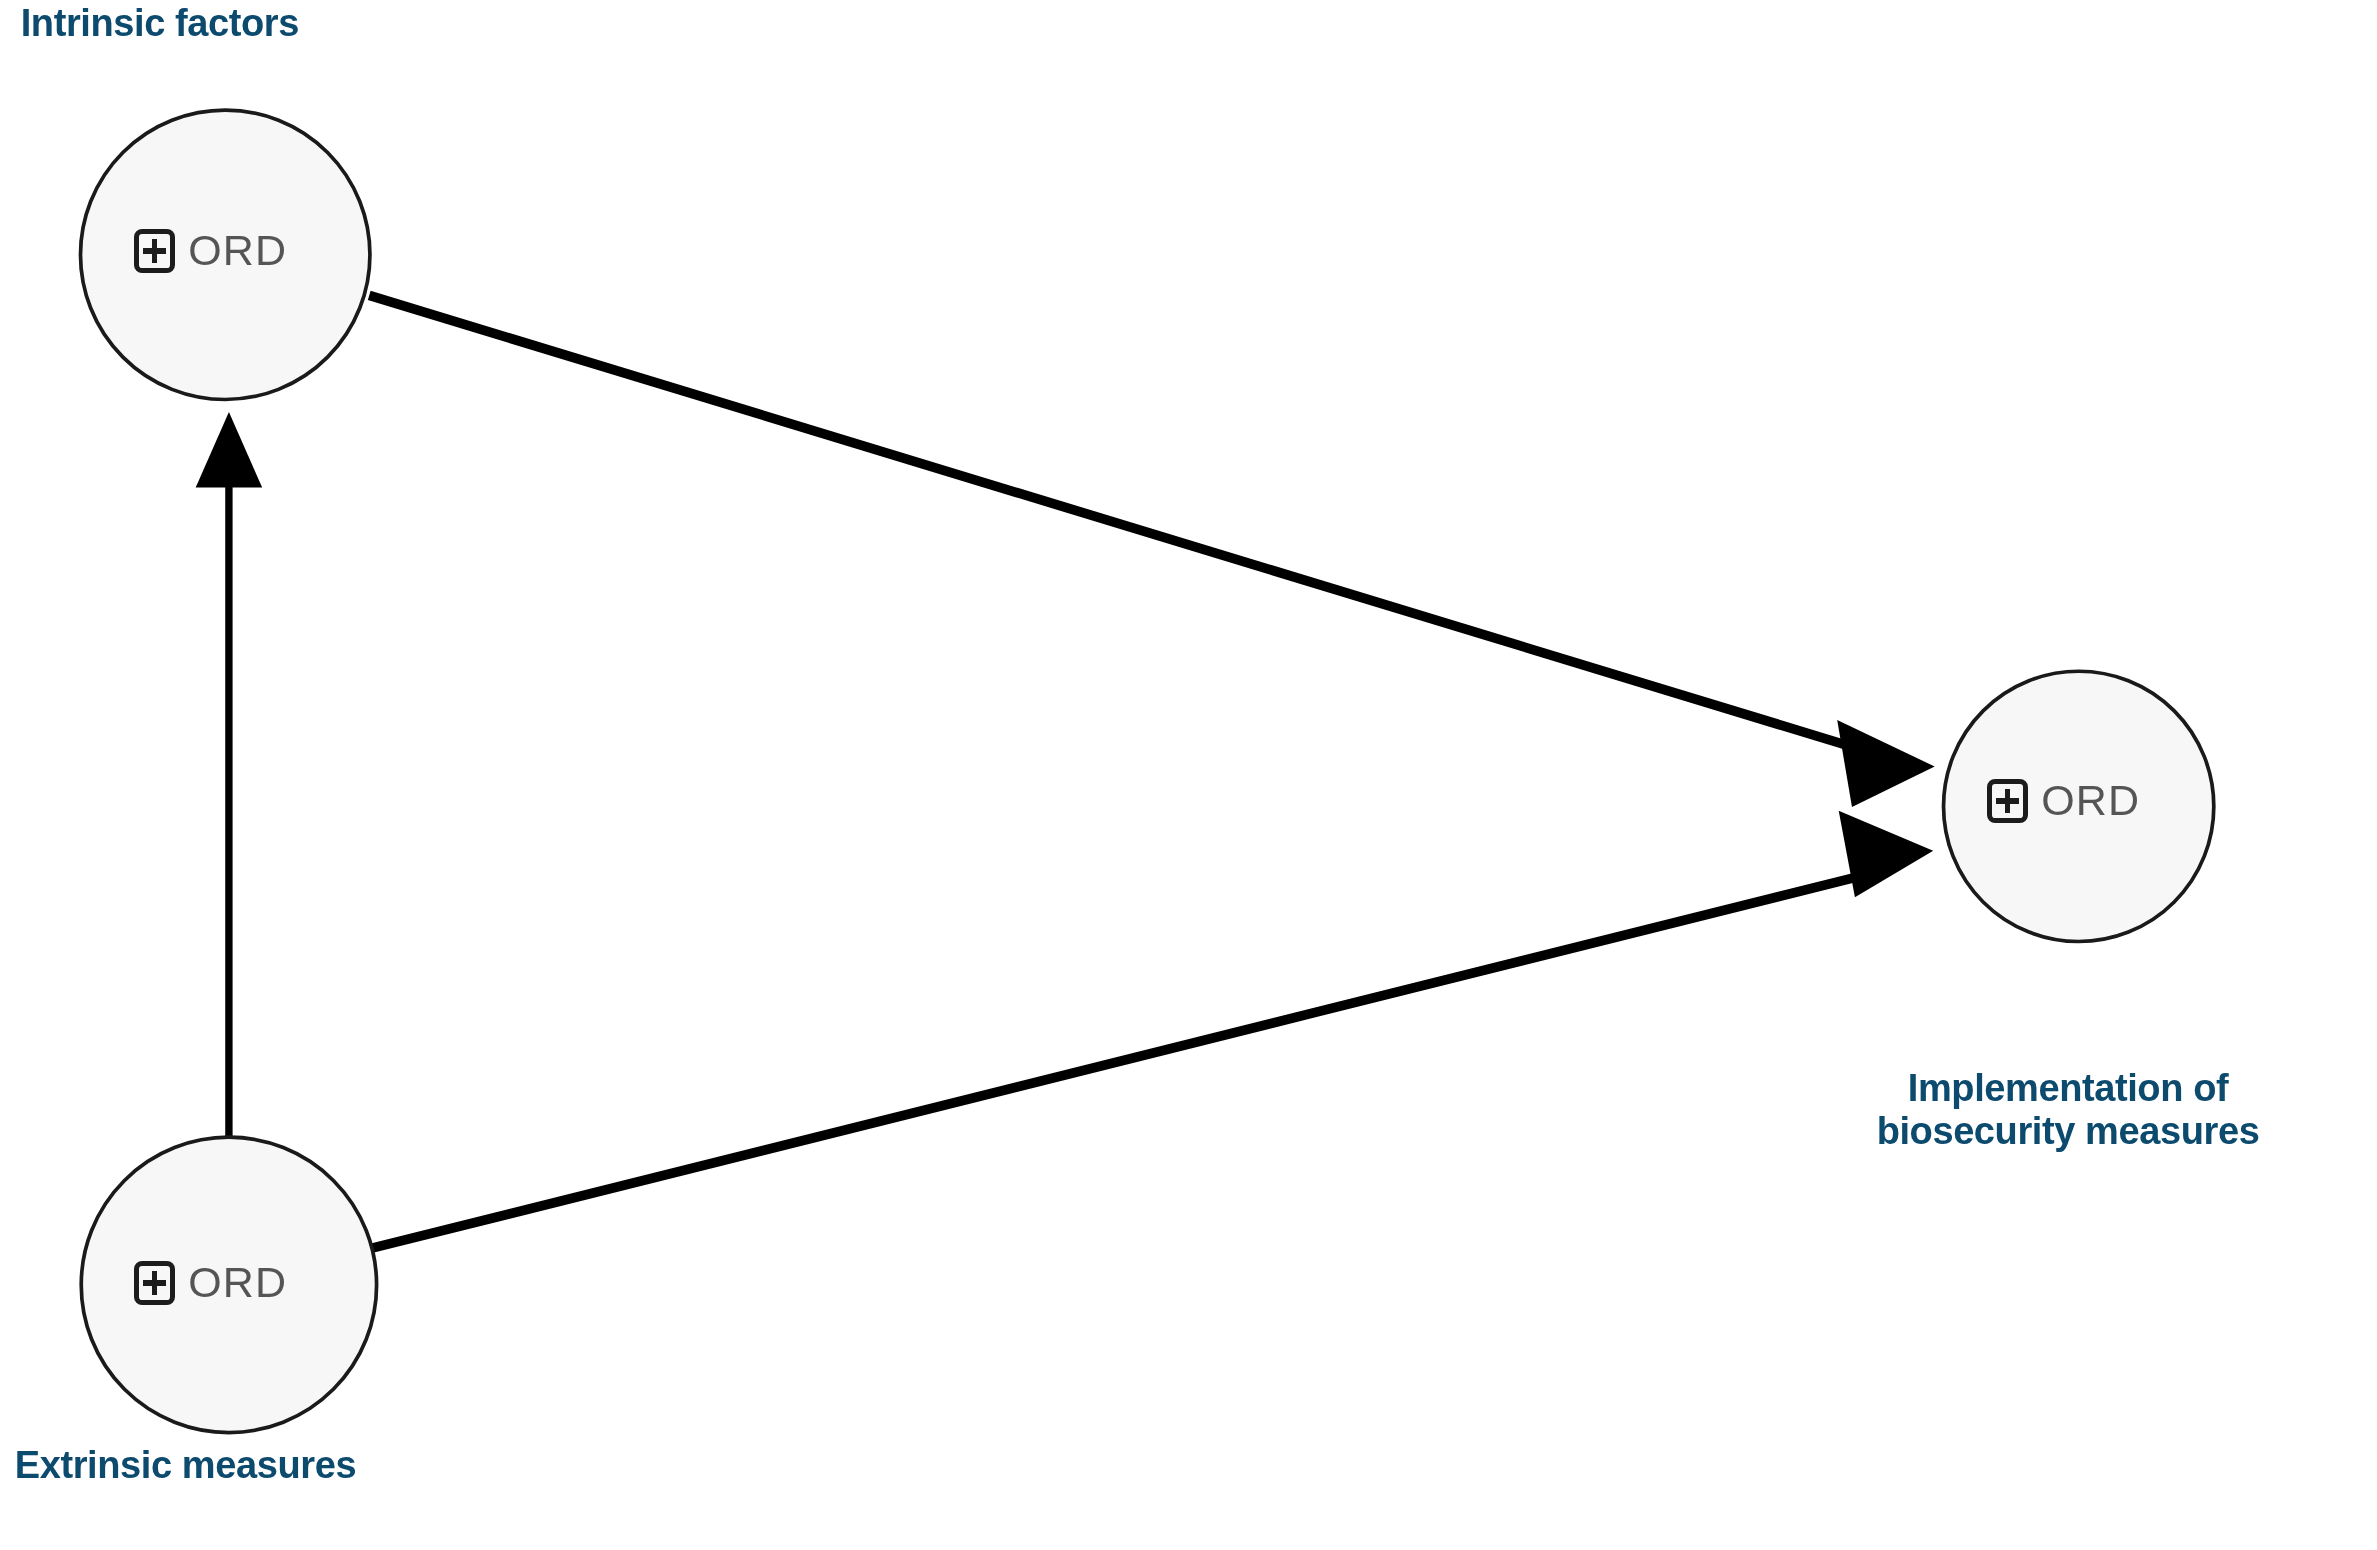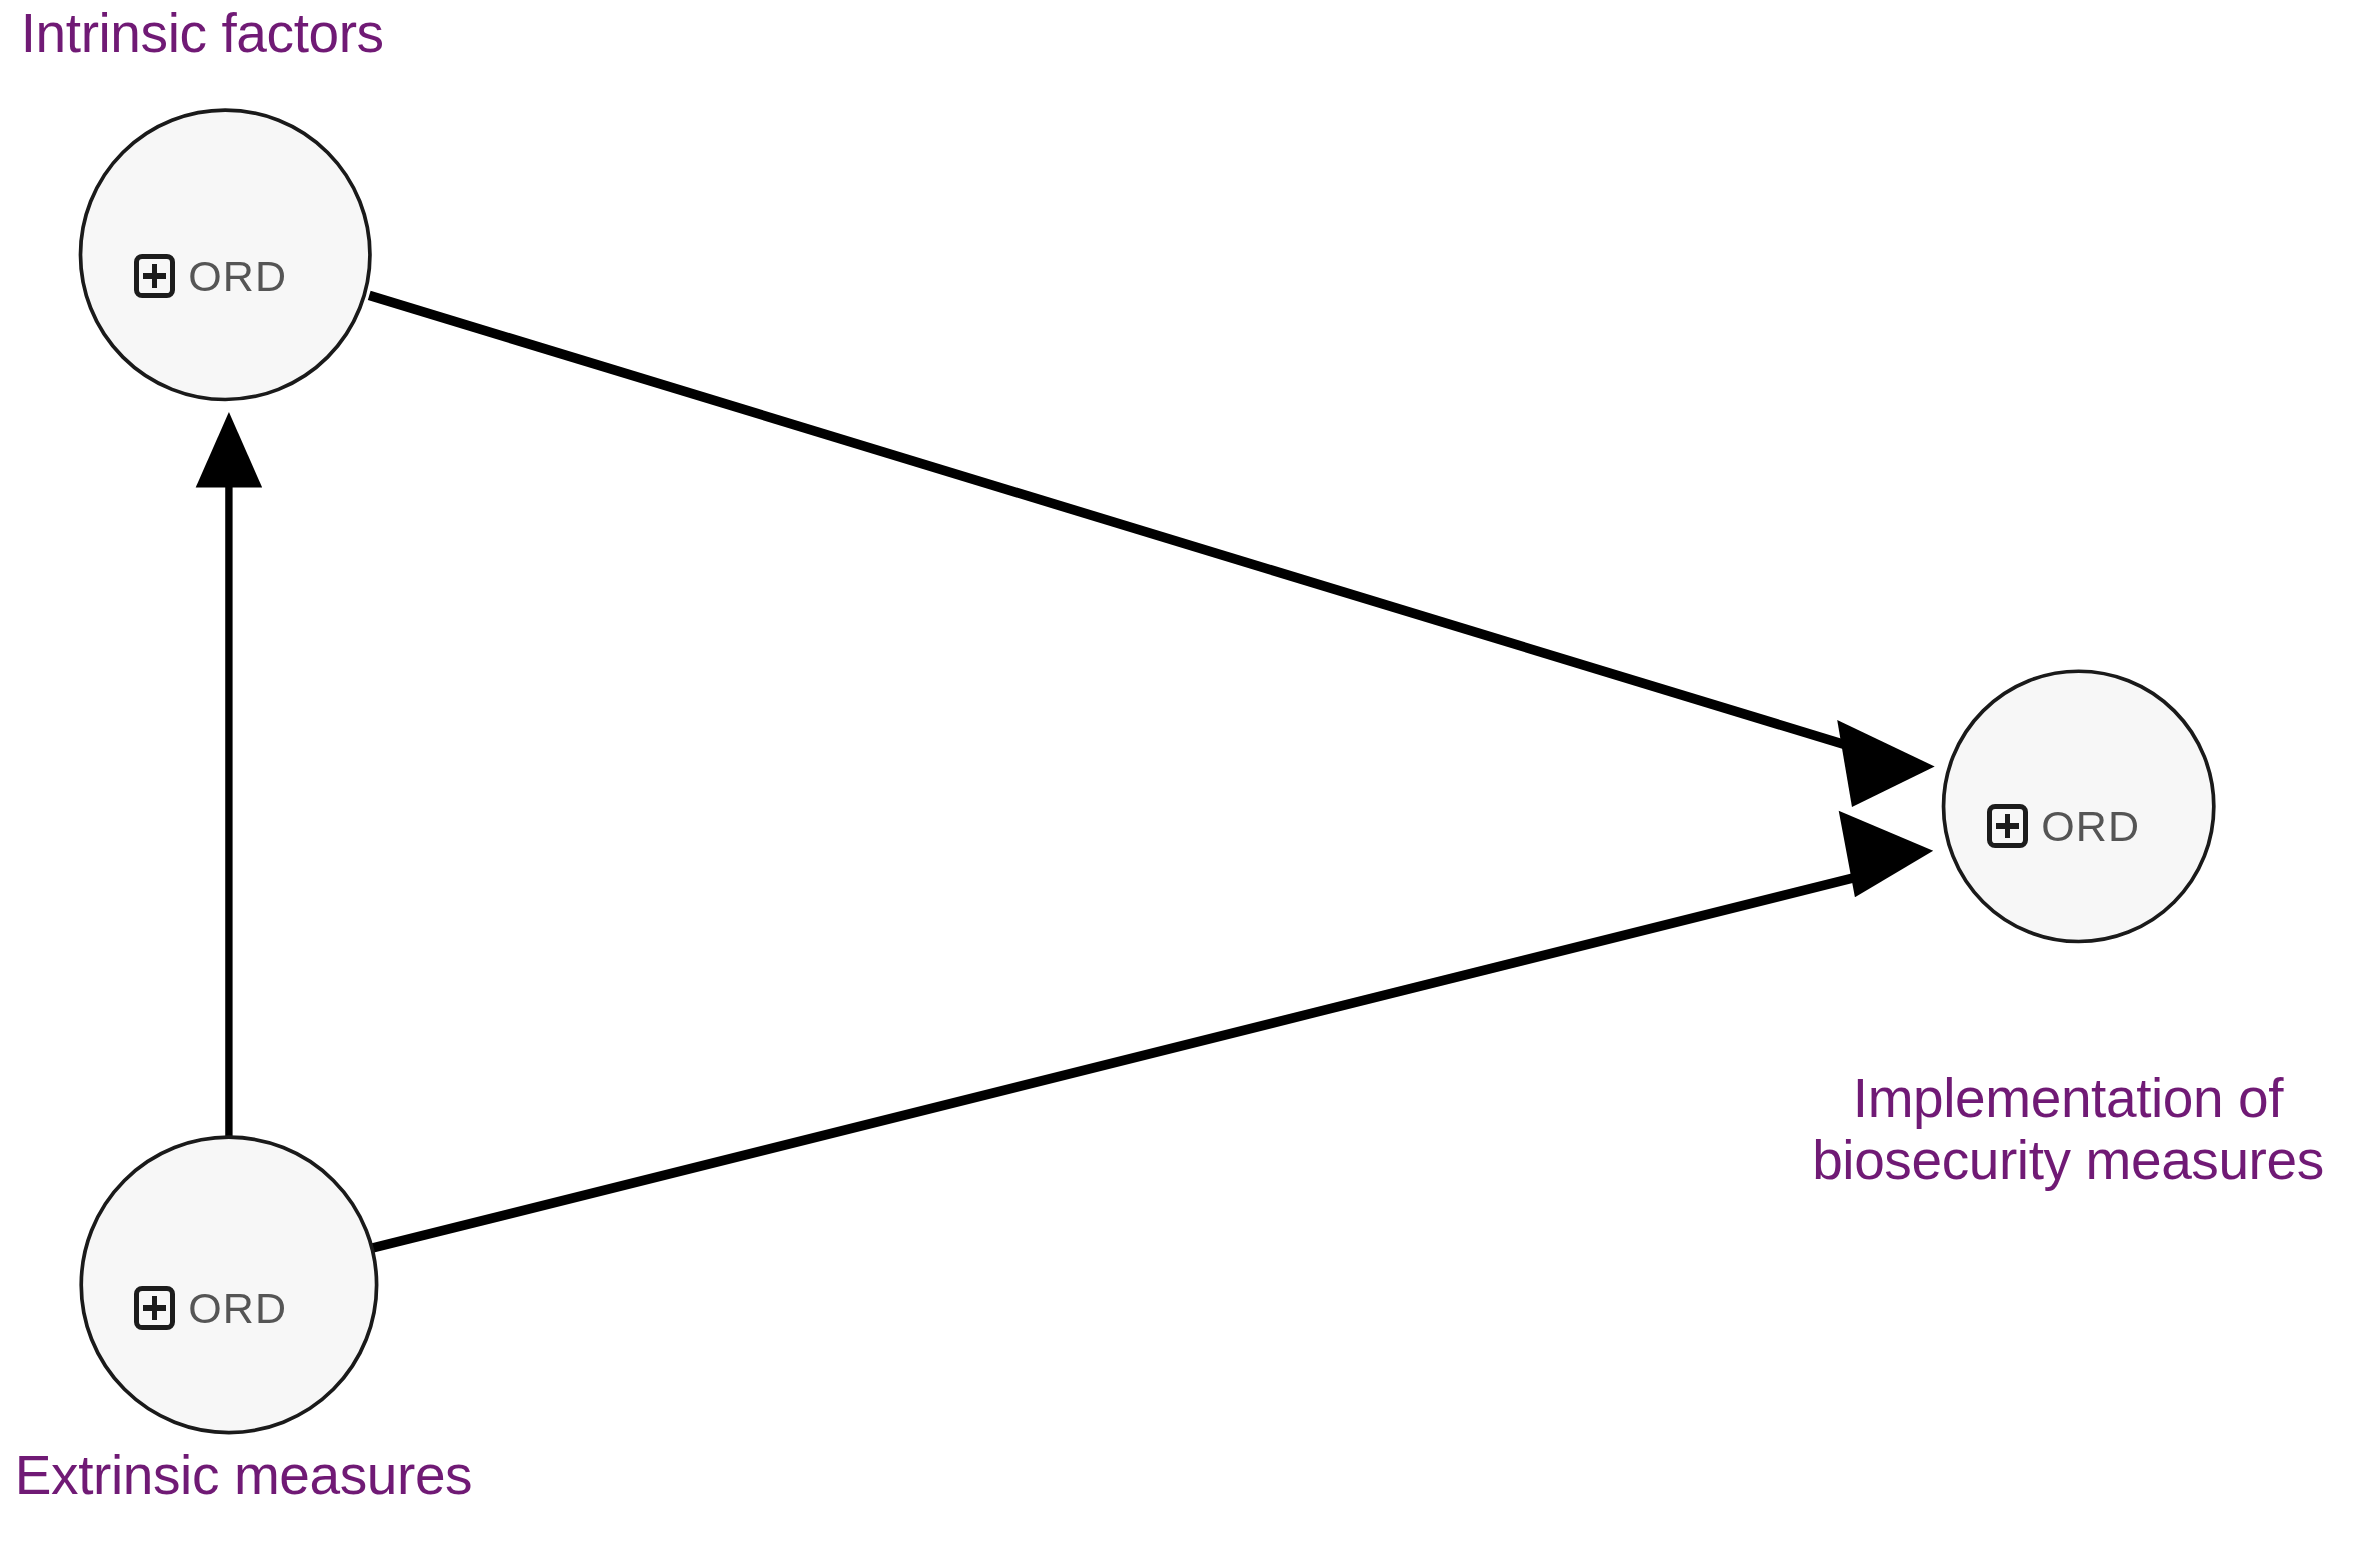--- a/index.html
+++ b/index.html
@@ -38,23 +38,23 @@
     stroke: #000000;
     stroke-width: 10;
     fill: none;
   }
   .arrowhead {
     fill: #000000;
   }
   .caption {
     position: absolute;
     font-family: "Liberation Sans", sans-serif;
-    font-weight: normal;
-    font-size: 55px;
-    color: #701a75;
+    font-weight: bold;
+    font-size: 38px;
+    color: #0c4a6e;
     line-height: 1.13;
     white-space: pre-line;
     letter-spacing: -0.4px;
   }
   #caption-intrinsic {
     left: 20.7px;
     top: 1.5px;
     text-align: left;
   }
   #caption-extrinsic {
@@ -65,23 +65,21 @@
   #caption-implementation {
     left: 1765px;
     top: 1023px;
     width: 606px;
     text-align: center;
     margin-top: 44px;
   }
   .ord-badge {
     position: absolute;
     display: flex;
-    align-items: center;
     gap: 13.3px;
-    margin-top: 25px;
   }
   .ord-glyph-box {
     width: 41px;
     height: 44px;
     border: 5.2px solid #1c1c1c;
     border-radius: 8.1px;
     position: relative;
     box-sizing: border-box;
     background: transparent;
   }

